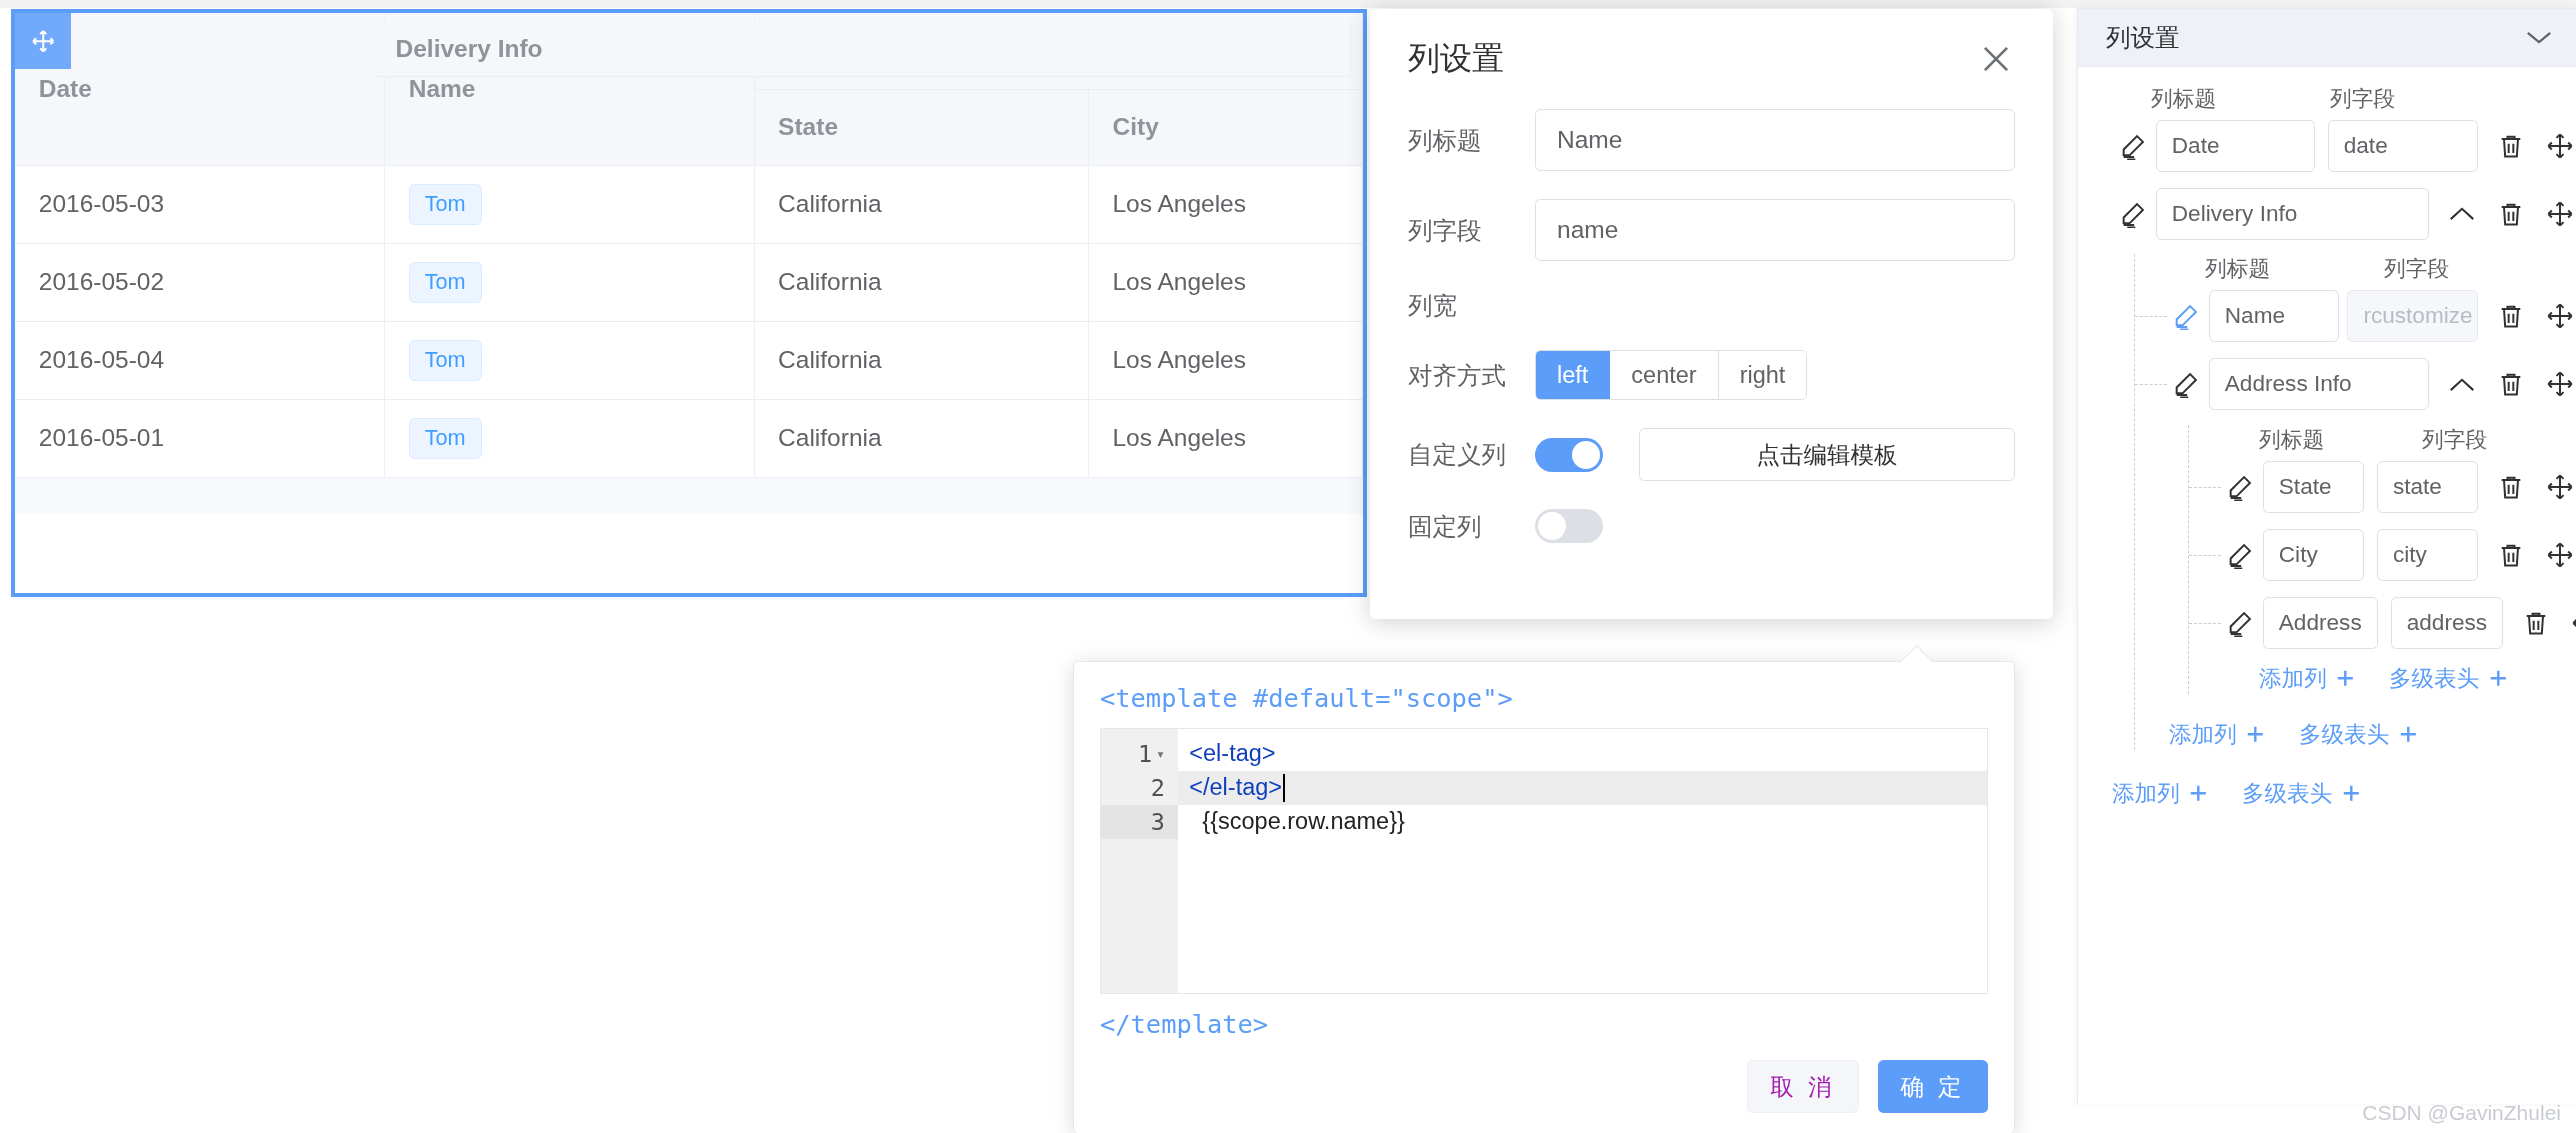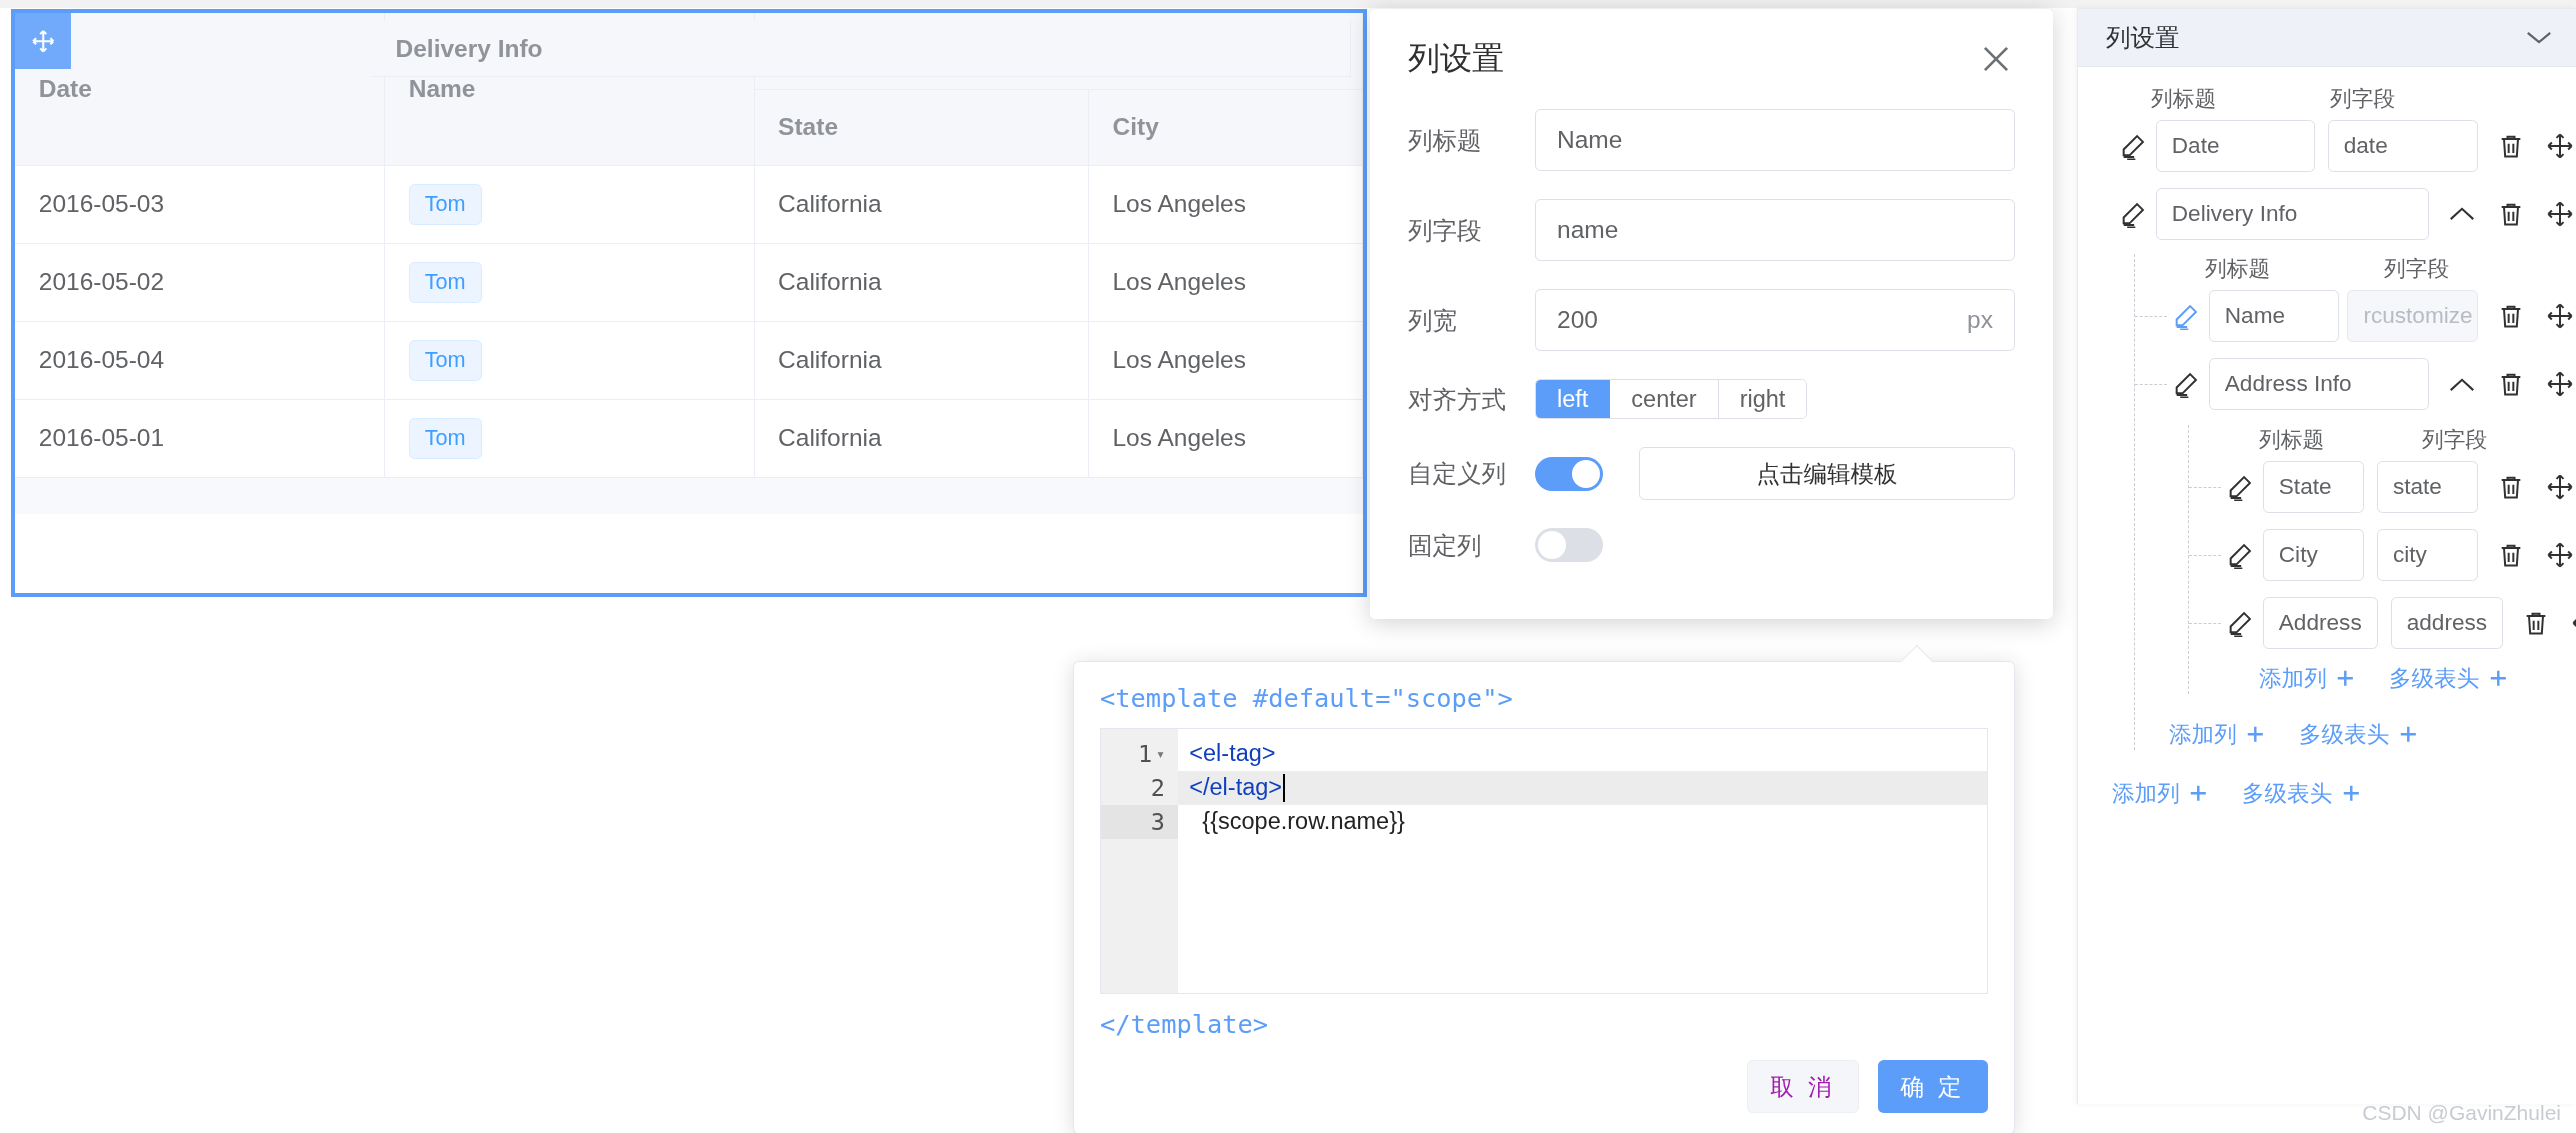--- a/index.html
+++ b/index.html
@@ -116,21 +116,21 @@
   .fr { display:flex; align-items:center; margin-bottom:28px; }
   .fr .lbl { width: 127px; font-size:24.5px; color:#606266; }
   .fr-input {
     flex:1; height:62px; border:0.9px solid #dcdfe6; border-radius:5.6px;
     display:flex; align-items:center; padding:0 21px; font-size:24.5px; color:#606266;
     background:#fff; justify-content:space-between;
   }
   .unit { color:#909399; font-size:24.5px; }
   .radiogrp { display:flex; border:0.9px solid #dcdfe6; border-radius:5.6px; overflow:hidden; }
   .radiogrp .rb {
-    padding: 0 21px; height:38px; display:flex; align-items:center; justify-content:center;
+    padding: 0 21px; height:48px; display:flex; align-items:center; justify-content:center;
     font-size:23.5px; color:#606266; background:#fff; border-right:0.9px solid #dcdfe6;
   }
   .radiogrp .rb:last-child { border-right:none; }
   .radiogrp .rb.active { background:#5b9df9; color:#fff; border-right-color:#5b9df9; }
   .switch { width:68px; height:34px; border-radius:17px; background:#dcdfe6; position:relative; }
   .switch .knob { position:absolute; top:2.8px; left:2.8px; width:28px; height:28px; border-radius:50%; background:#fff; }
   .switch.on { background:#5b9df9; }
   .switch.on .knob { left:37px; }
   .tmpl-btn {
     margin-left:36px; flex:1; height:53px; border:0.9px solid #dcdfe6; border-radius:5.6px;
@@ -512,24 +512,20 @@
 
       <div class="fr">
         <span class="lbl">列字段</span>
         <div class="fr-input">
           <span>name</span>
         </div>
       </div>
 
       <div class="fr">
         <span class="lbl">列宽</span>
-        <div class="fr-input">
-          <span>200</span>
-          <span class="unit">px</span>
-        </div>
       </div>
 
       <div class="fr">
         <span class="lbl">对齐方式</span>
         <div class="radiogrp">
           <div class="rb active">left</div>
           <div class="rb">center</div>
           <div class="rb">right</div>
         </div>
       </div>

